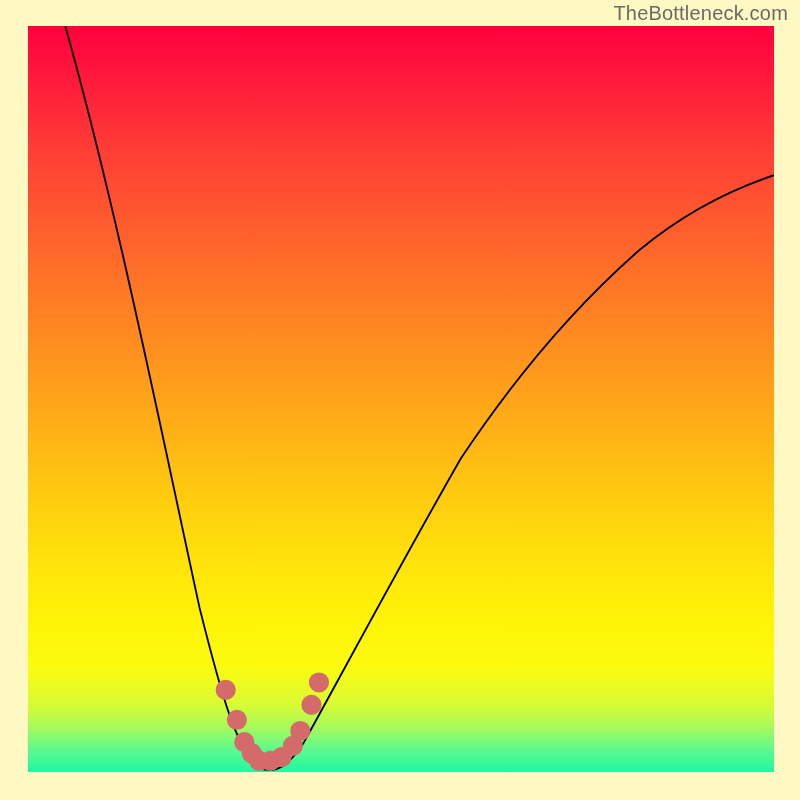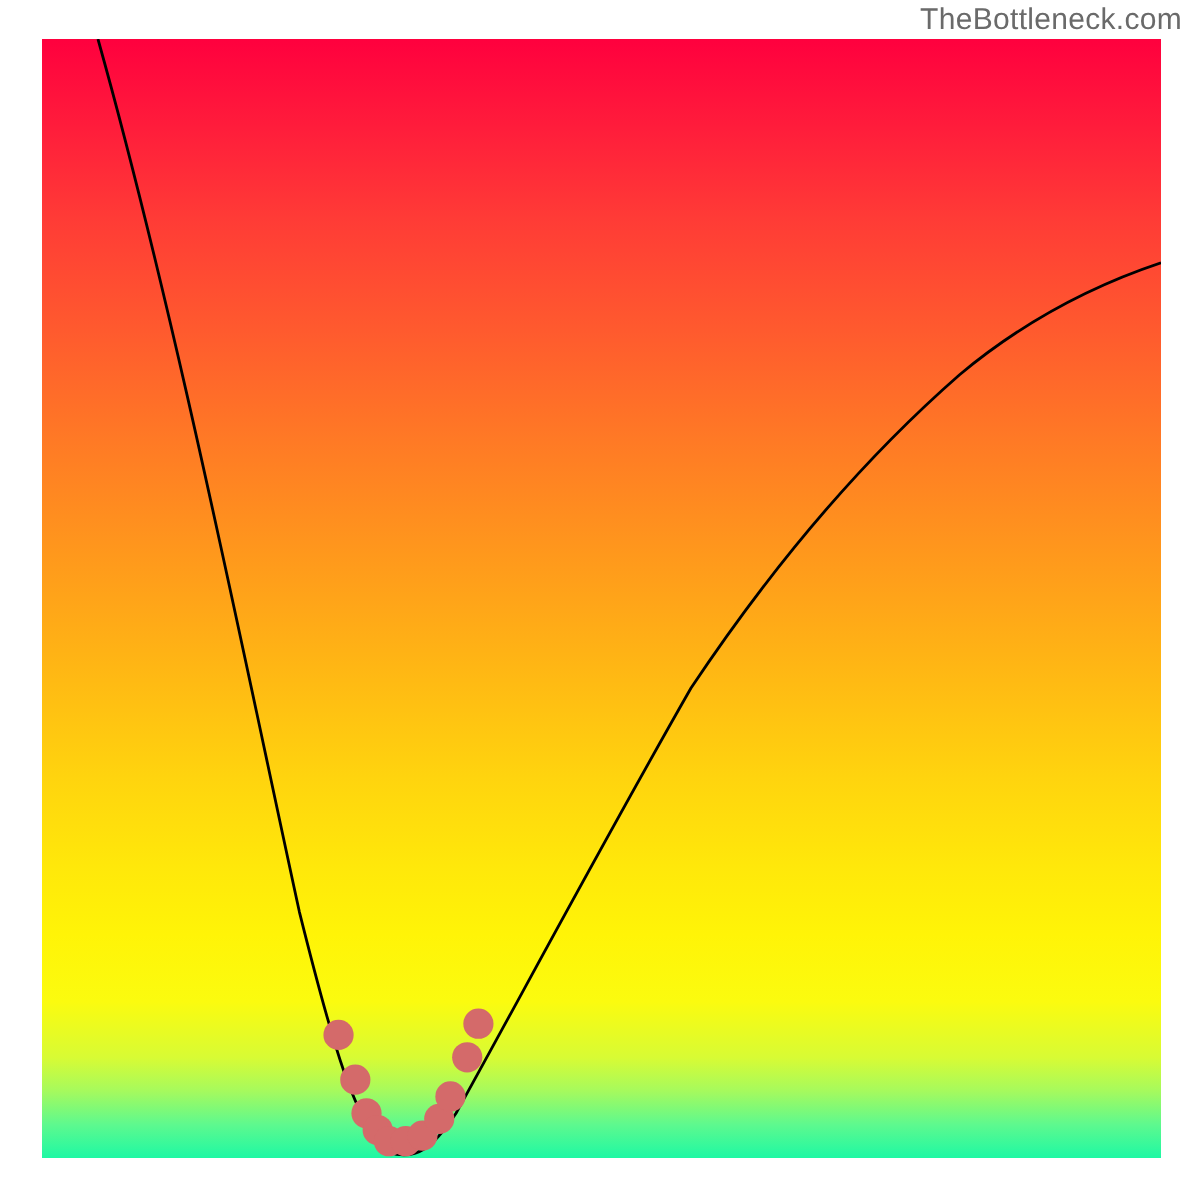--- a/index.html
+++ b/index.html
@@ -9,21 +9,21 @@
     height: 800px;
     background: #000;
     overflow: hidden;
   }
   .frame {
     position: absolute;
     left: 0;
     top: 0;
     width: 800px;
     height: 800px;
-    background: #ffffff;
+    background: #fef9c3;
   }
   .plot-area {
     position: absolute;
     left: 28px;
     top: 26px;
     width: 746px;
     height: 746px;
     background: linear-gradient(to bottom,
       #ff003e 0%,
       #ff1d3b 8%,

